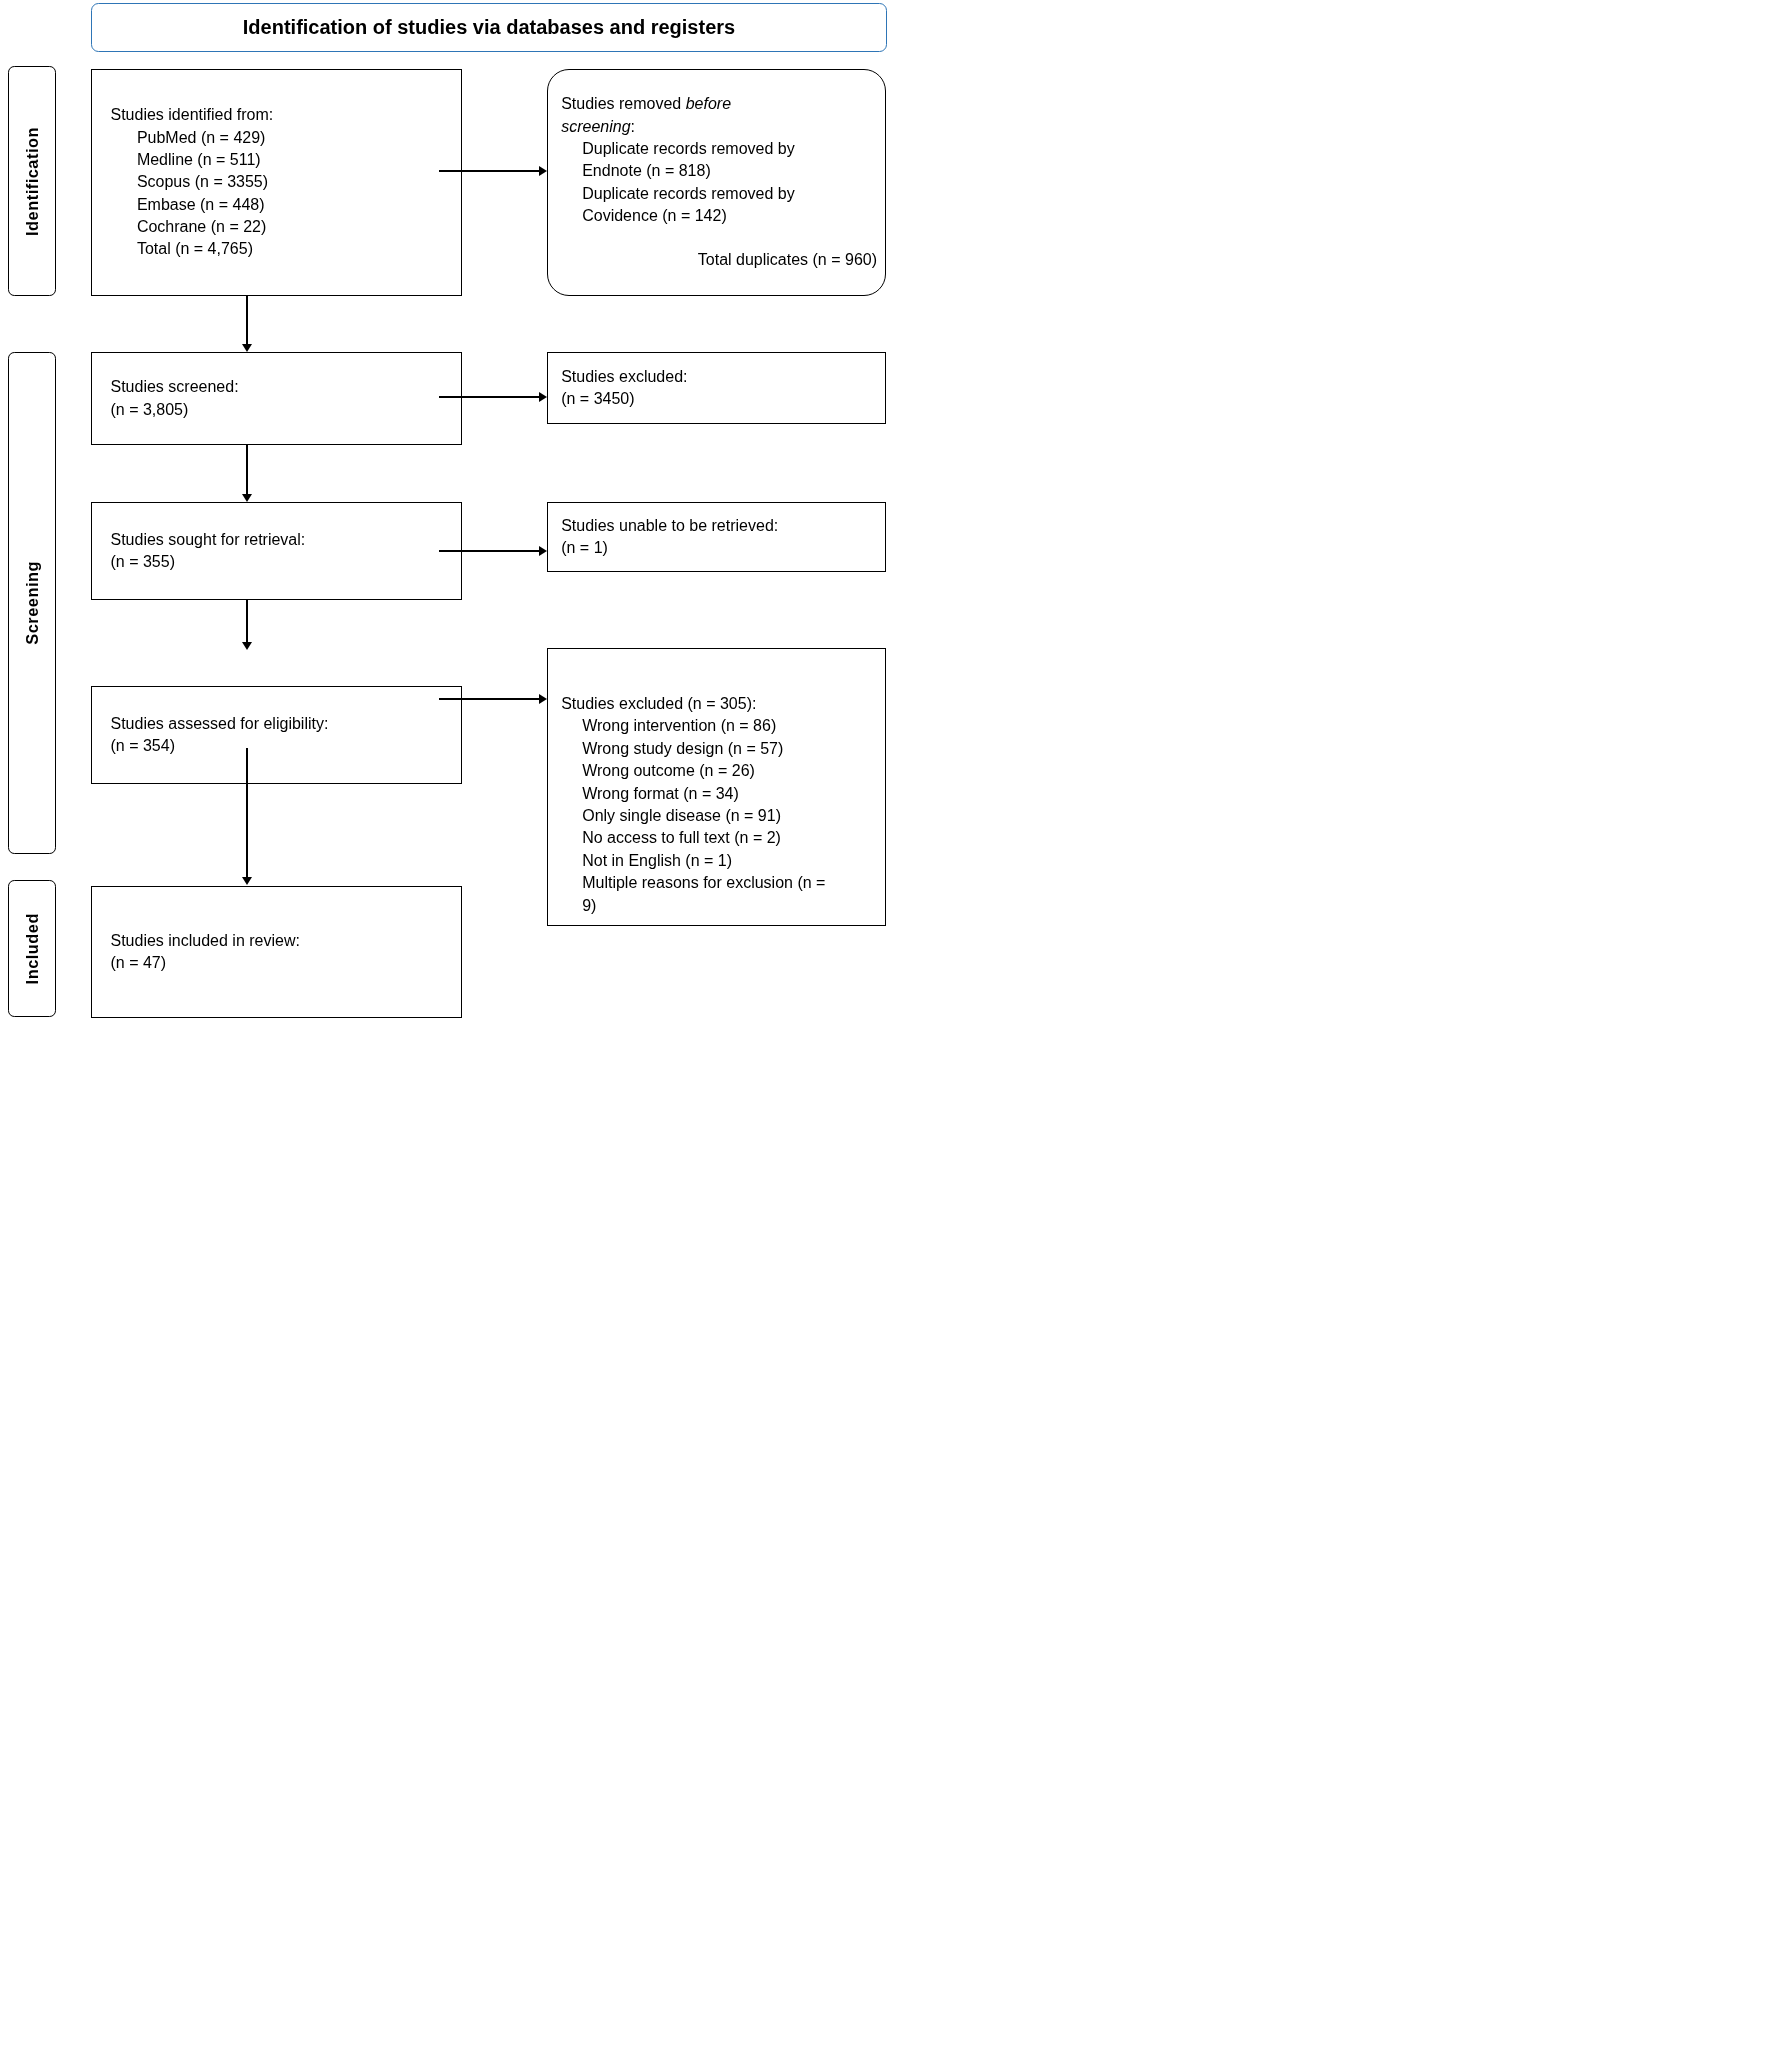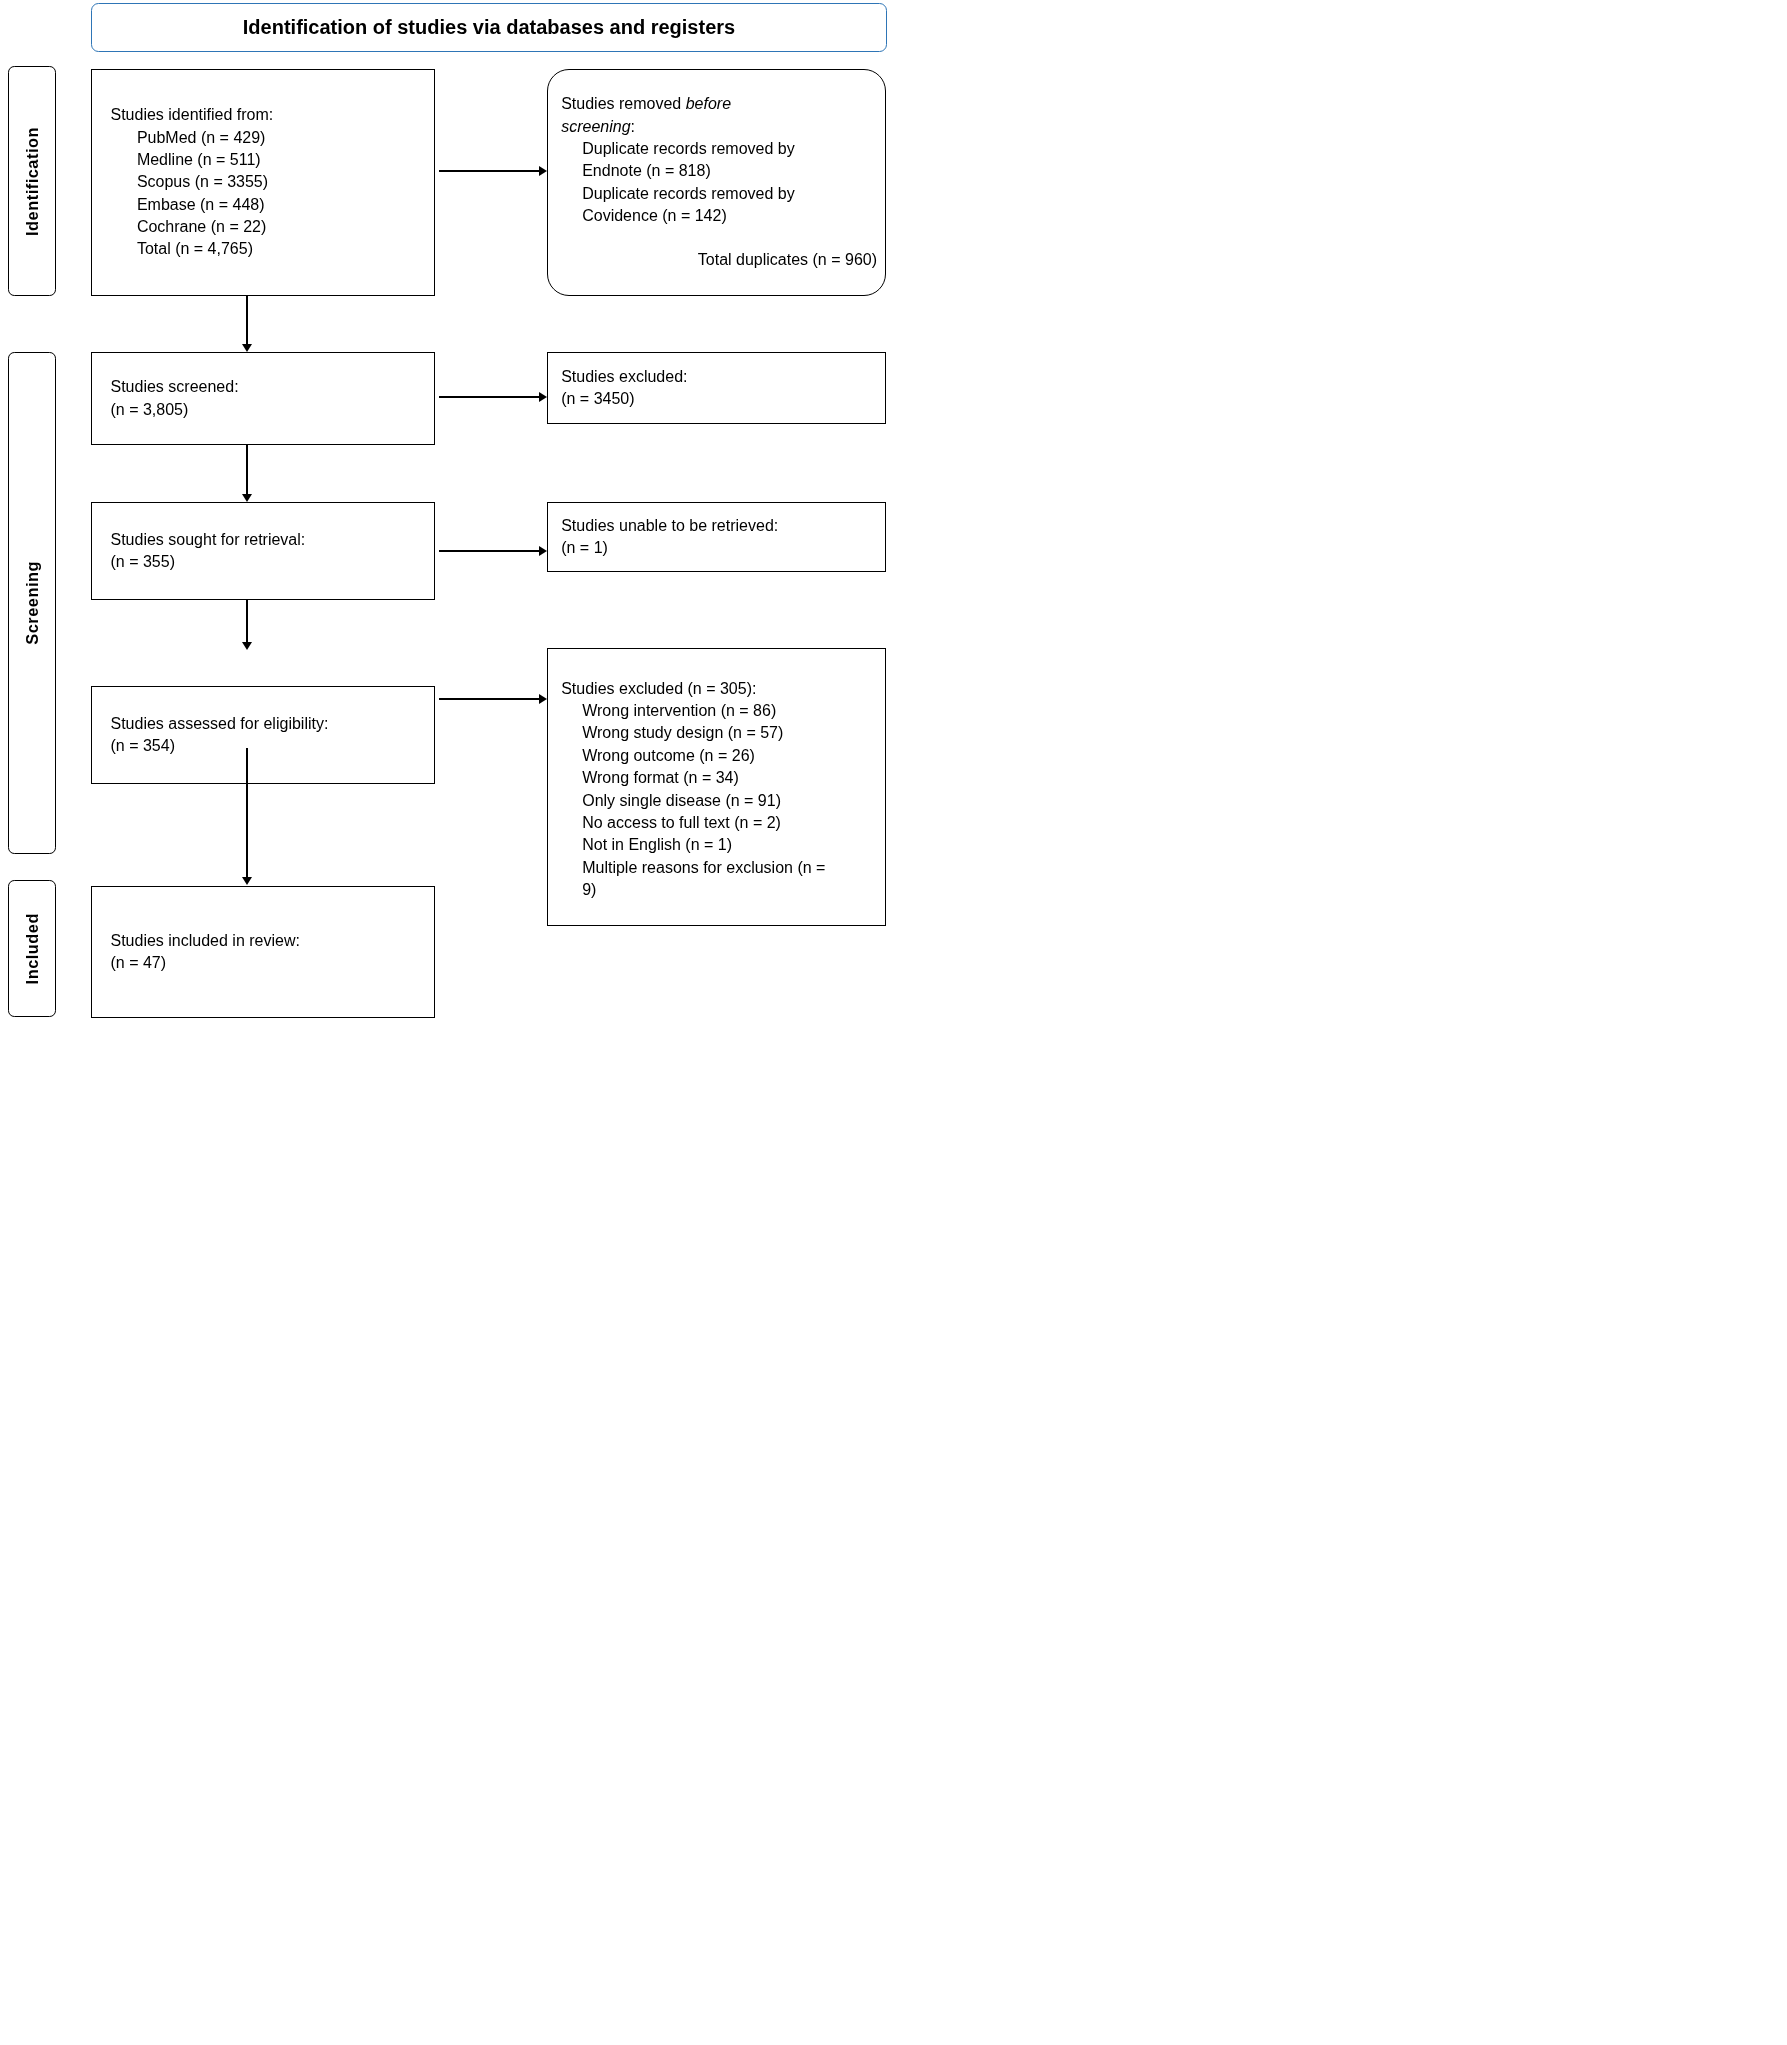--- a/index.html
+++ b/index.html
@@ -60,33 +60,33 @@
     position: absolute;
     border: 1.6px solid #000000;
     background: #ffffff;
     box-sizing: border-box;
     font-size: 16px;
     line-height: 1.4;
     display: flex;
     flex-direction: column;
     justify-content: center;
   }
-  .left-col  { left: 91px; width: 344px; padding: 8px 8px 8px 18.5px; }
+  .left-col  { left: 91px; width: 371px; padding: 8px 8px 8px 18.5px; }
   .right-col { left: 547px; width: 339px; padding: 8px 8px 8px 13.2px; }
 
   .box-identified { top: 69px; height: 227px; }
   .box-screened   { top: 352px; height: 93px; }
   .box-sought     { top: 502px; height: 98px; }
   .box-assessed   { top: 650px; height: 98px; margin-top: 36px; }
   .box-included   { top: 886px; height: 132px; }
 
   .box-removed        { top: 69px; height: 227px; border-radius: 22px; }
   .box-excluded-scr   { top: 352px; height: 72px; }
   .box-not-retrieved  { top: 502px; height: 70px; }
-  .box-excluded-elig  { top: 648px; height: 278px; justify-content: center; padding-top: 13.2px; }
+  .box-excluded-elig  { top: 648px; height: 278px; justify-content: flex-end; padding-top: 13.2px; }
 
   .line { }
   .indent { margin-left: 26.4px; }
   .indent-r { margin-left: 21px; }
   .removed-heading { max-width: 243px; }
   .removed-item { max-width: 217px; }
   .elig-items { width: 275px; }
   .total-line { margin-top: 22px; text-align: right; }
 
   

